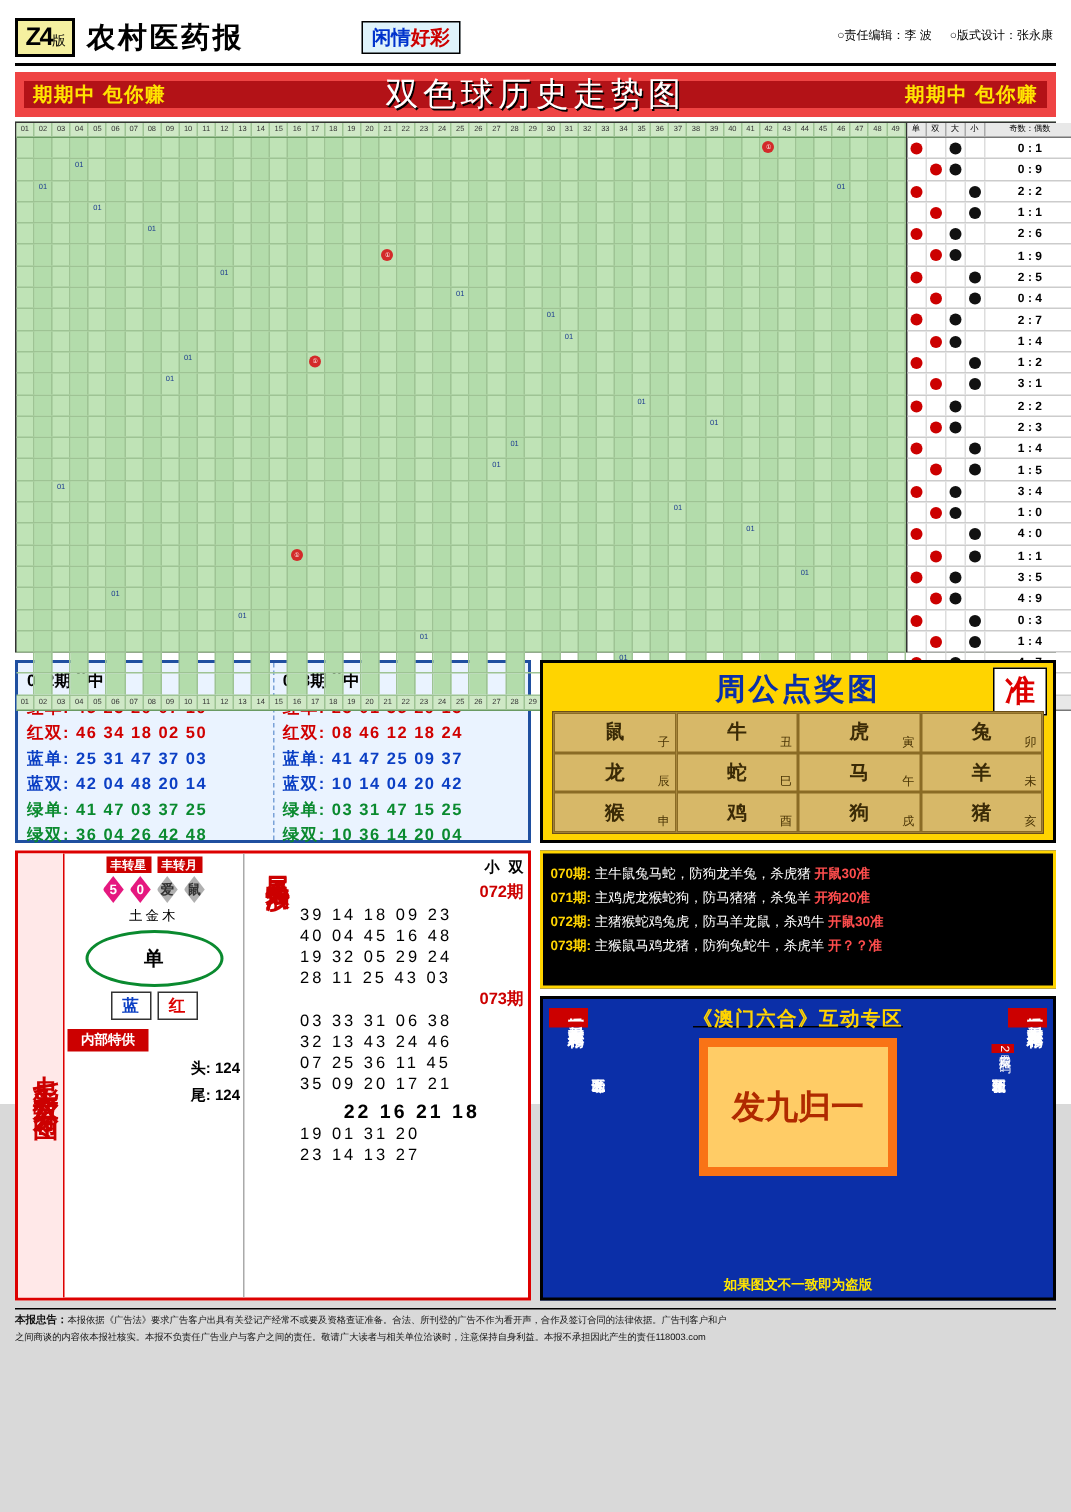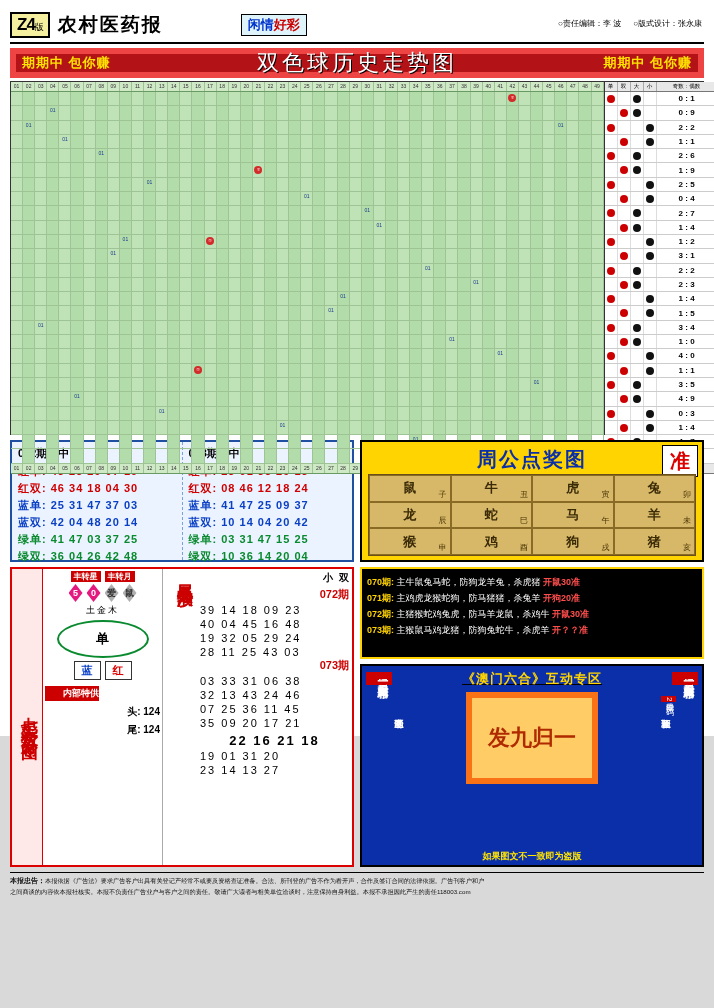--- a/index.html
+++ b/index.html
@@ -215,21 +215,21 @@
   .wuxing{text-align:center;font-size:9px;margin-top:2px;letter-spacing:2px;}
   .ellipse{
     margin:3px auto 0;width:88px;height:34px;border:2px solid #0a8a2f;
     border-radius:50%;text-align:center;line-height:34px;font-size:13px;font-weight:bold;
   }
   .lanhong{display:flex;gap:4px;justify-content:center;margin-top:3px;}
   .lanhong div{border:1px solid #333;padding:1px 7px;font-size:11px;font-weight:bold;}
   .lh-b{color:#0b3fc4;}
   .lh-r{color:#d00;}
   .neibu{
-    margin-top:6px;background:#c00;color:#fff;text-align:right;
+    margin-top:6px;background:#c00;color:#fff;text-align:center;
     font-size:9px;font-weight:bold;padding:1px 0;width:54px;
   }
   .qx-nums{font-size:13px;font-weight:bold;text-align:center;margin-top:4px;letter-spacing:2px;}
   .qx-tw{font-size:10px;font-weight:bold;margin-top:4px;text-align:right;}
   .qx-right{flex:1;position:relative;padding:2px 3px;box-sizing:border-box;}
   .weiwei{
     position:absolute;left:2px;top:2px;width:30px;
     writing-mode:vertical-rl;font-size:16px;font-weight:bold;color:#c00;
     line-height:20px;letter-spacing:1px;
     font-family:"DejaVu Serif","Liberation Serif",serif;
@@ -2101,21 +2101,21 @@
         </div>
     </div>
   </div>
 
   <div class="mid">
     <div class="bizhong">
       <div class="bz-col">
         <div class="bz-title">072期必中</div>
         <div id="bz-left-rows">
             <div class="bz-line lab-red"><span>红单: </span><span>45 23 29 07 19</span></div>
-            <div class="bz-line lab-red"><span>红双: </span><span>46 34 18 04 30</span></div>
+            <div class="bz-line lab-red"><span>红双: </span><span>46 34 18 02 50</span></div>
             <div class="bz-line lab-blue"><span>蓝单: </span><span>25 31 47 37 03</span></div>
             <div class="bz-line lab-blue"><span>蓝双: </span><span>42 04 48 20 14</span></div>
             <div class="bz-line lab-green"><span>绿单: </span><span>41 47 03 37 25</span></div>
             <div class="bz-line lab-green"><span>绿双: </span><span>36 04 26 42 48</span></div>
           </div>
       </div>
       <div class="bz-col">
         <div class="bz-title">073期必中</div>
         <div id="bz-right-rows">
             <div class="bz-line lab-red"><span>红单: </span><span>23 01 35 29 13</span></div>

